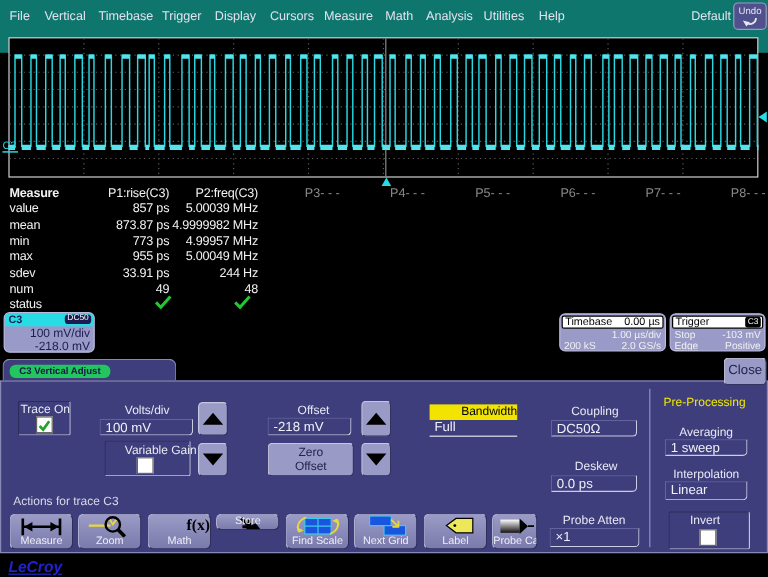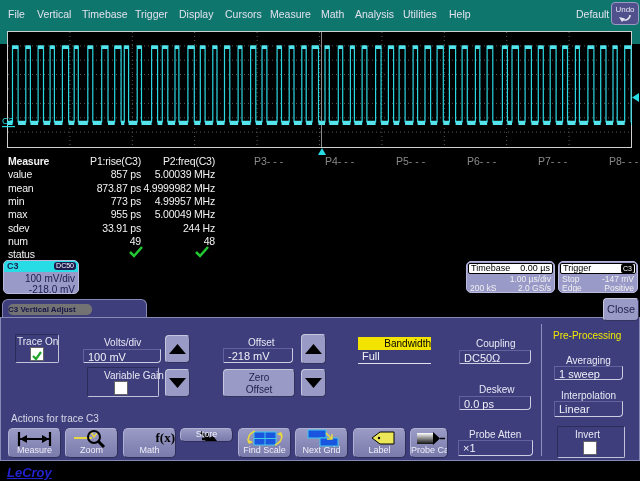--- a/index.html
+++ b/index.html
@@ -11,21 +11,21 @@
 #undo { left:611px; top:2px; width:28px; height:23px; background:#50508c; border:1px solid #9a9ac2; border-radius:4px; color:#e6e6f2; font-size:8px; text-align:center; line-height:9px; padding-top:2px; }
 
 .mt { color:#f2f2f2; font-size:10.5px; letter-spacing:-0.2px; }
 .mtdim { color:#8a8a8a; font-size:10.5px; }
 .r { text-align:right; }
 
 .desc { border-radius:5px; background:#9a9ac8; overflow:hidden; border:1px solid #babade; }
 
 #dlg { left:0; top:317px; width:640px; height:144px; background:#3e3e7d; border:1px solid #8888b4; }
 #tab { left:2px; top:299px; width:145px; height:18px; background:#3e3e7d; border:1px solid #8888b4; border-bottom:none; border-radius:6px 6px 0 0; }
-#tabpill { left:8px; top:304px; width:84px; height:11px; background:#737373; border-radius:5px; color:#16164a; font-size:8px; font-weight:bold; text-align:left; line-height:11px; }
+#tabpill { left:8px; top:304px; width:84px; height:11px; background:#22c55e; border-radius:5px; color:#16164a; font-size:8px; font-weight:bold; text-align:center; line-height:11px; }
 #closebtn { z-index:5; left:603px; top:298px; width:36px; height:23px; background:#9a9ac6; border:1px solid #c6c6de; border-right-color:#33335e; border-bottom-color:#33335e; border-radius:4px; color:#22224e; font-size:11px; text-align:center; line-height:21px; }
 .lbl { color:#e8e8f4; font-size:10px; }
 .ylbl { color:#f0e800; font-size:10px; }
 .fld { background:#3e3e7d; border:1px solid #62629c; border-bottom:1px solid #cdcde2; border-right:1px solid #cdcde2; color:#f0f0f8; font-size:11px; padding:1px 4px 0 4px; border-radius:0 0 4px 0; }
 .btn { background:#9a9ac6; border:1px solid #c6c6de; border-right-color:#33335e; border-bottom-color:#33335e; border-radius:4px; color:#22224e; }
 .cb { background:#fff; border:1px solid #666; }
 .abtn { white-space:nowrap; overflow:hidden; background:linear-gradient(#9b9bc6,#7a7aac); border:1px solid #b0b0d2; border-right-color:#2e2e58; border-bottom-color:#2e2e58; border-radius:5px; color:#eeeef8; font-size:9px; text-align:center; }
 .abtn .cap { position:absolute; bottom:2px; left:0; right:0; }
 
 .grp { border:1px solid #2c2c5a; border-bottom:1px solid #c2c2da; border-right:1px solid #c2c2da; border-radius:2px; }
@@ -128,21 +128,21 @@
   <span style="position:absolute; right:2px; top:-1px; font-size:9px; color:#000;">0.00 µs</span>
  </div>
  <div style="color:#f0f0f0; font-size:8.5px; text-align:right; padding:0 3px; line-height:9px;">1.00 µs/div<br><span style="float:left">200 kS</span>2.0 GS/s</div>
 </div>
 
 <div class="abs desc" style="left:558px; top:261px; width:80px; height:32px;">
  <div style="background:#fff; border:1px solid #000; height:11px; margin:1px; position:relative; border-radius:2px;">
   <span style="position:absolute; left:2px; top:-1px; font-size:9px; color:#000;">Trigger</span>
   <span style="position:absolute; right:1px; top:0px; font-size:7px; color:#fff; background:#000; border-radius:2px; padding:0 2px; line-height:9px;">C3</span>
  </div>
- <div style="color:#f0f0f0; font-size:8.5px; padding:0 3px; line-height:9px;"><span>Stop</span><span style="float:right">-147 mV</span><br><span style="text-decoration:underline">Edge</span><span style="float:right">Positive</span></div>
+ <div style="color:#f0f0f0; font-size:8.5px; padding:0 3px; line-height:9px;"><span>Stop</span><span style="float:right">-103 mV</span><br><span style="text-decoration:underline">Edge</span><span style="float:right">Positive</span></div>
 </div>
 
 <div id="tab" class="abs"></div>
 <div id="tabpill" class="abs">C3 Vertical Adjust</div>
 <div id="closebtn" class="abs">Close</div>
 <div id="dlg" class="abs">
 
  <div class="abs grp" style="left:14px; top:16px; width:44px; height:29px;"></div>
  <div class="abs lbl" style="left:16px; top:18px;">Trace On</div>
  <div class="abs cb" style="left:29px; top:29px; width:14px; height:14px;">

